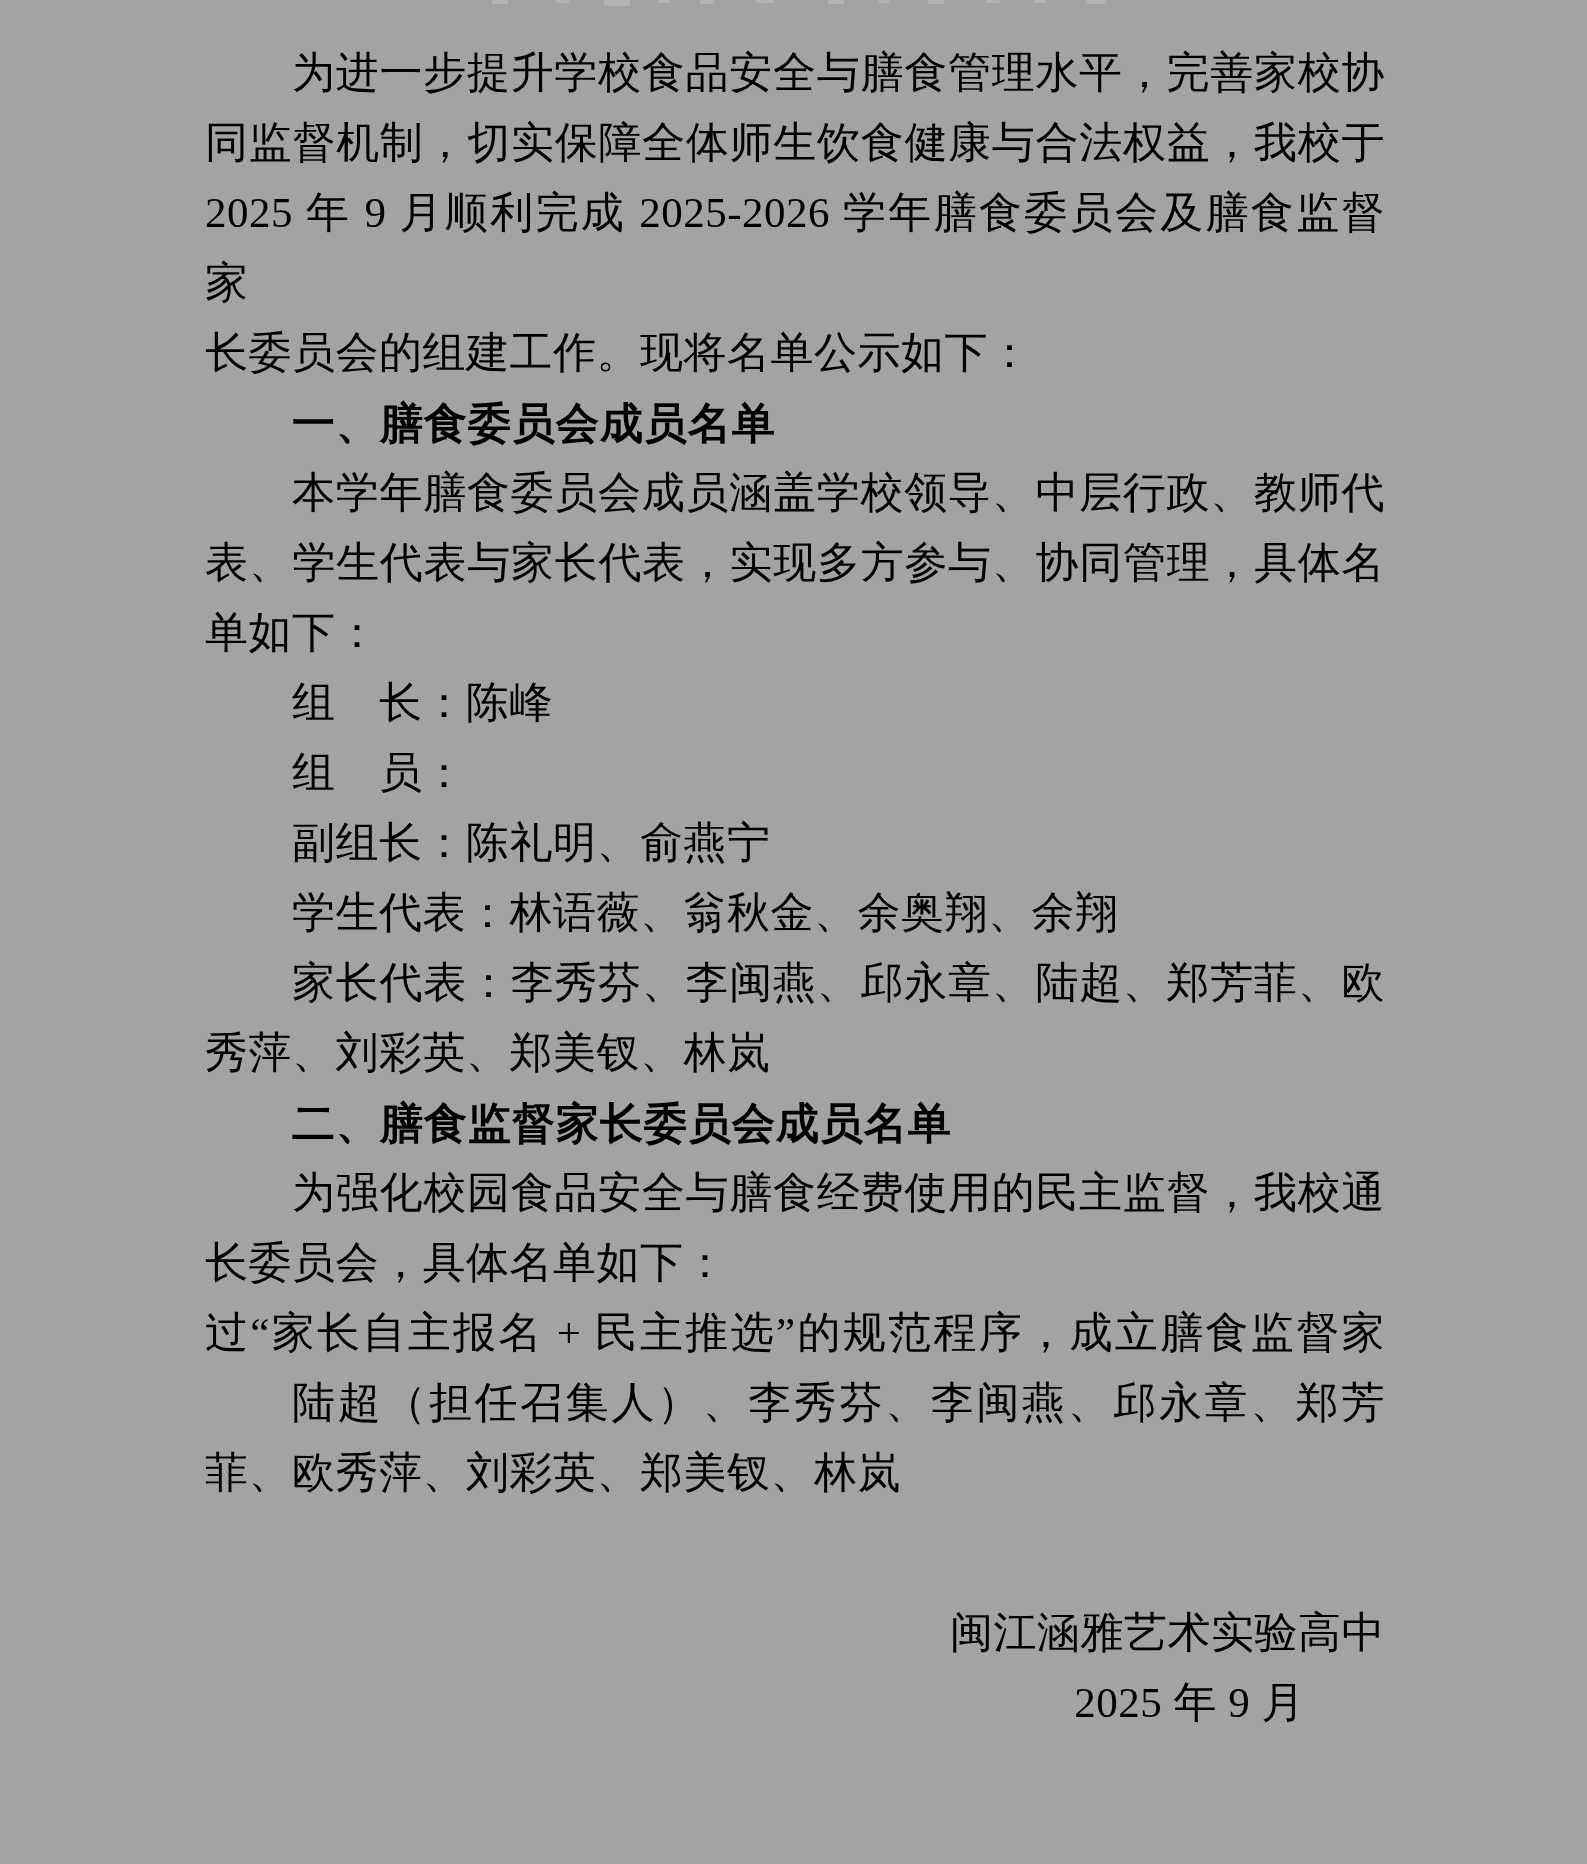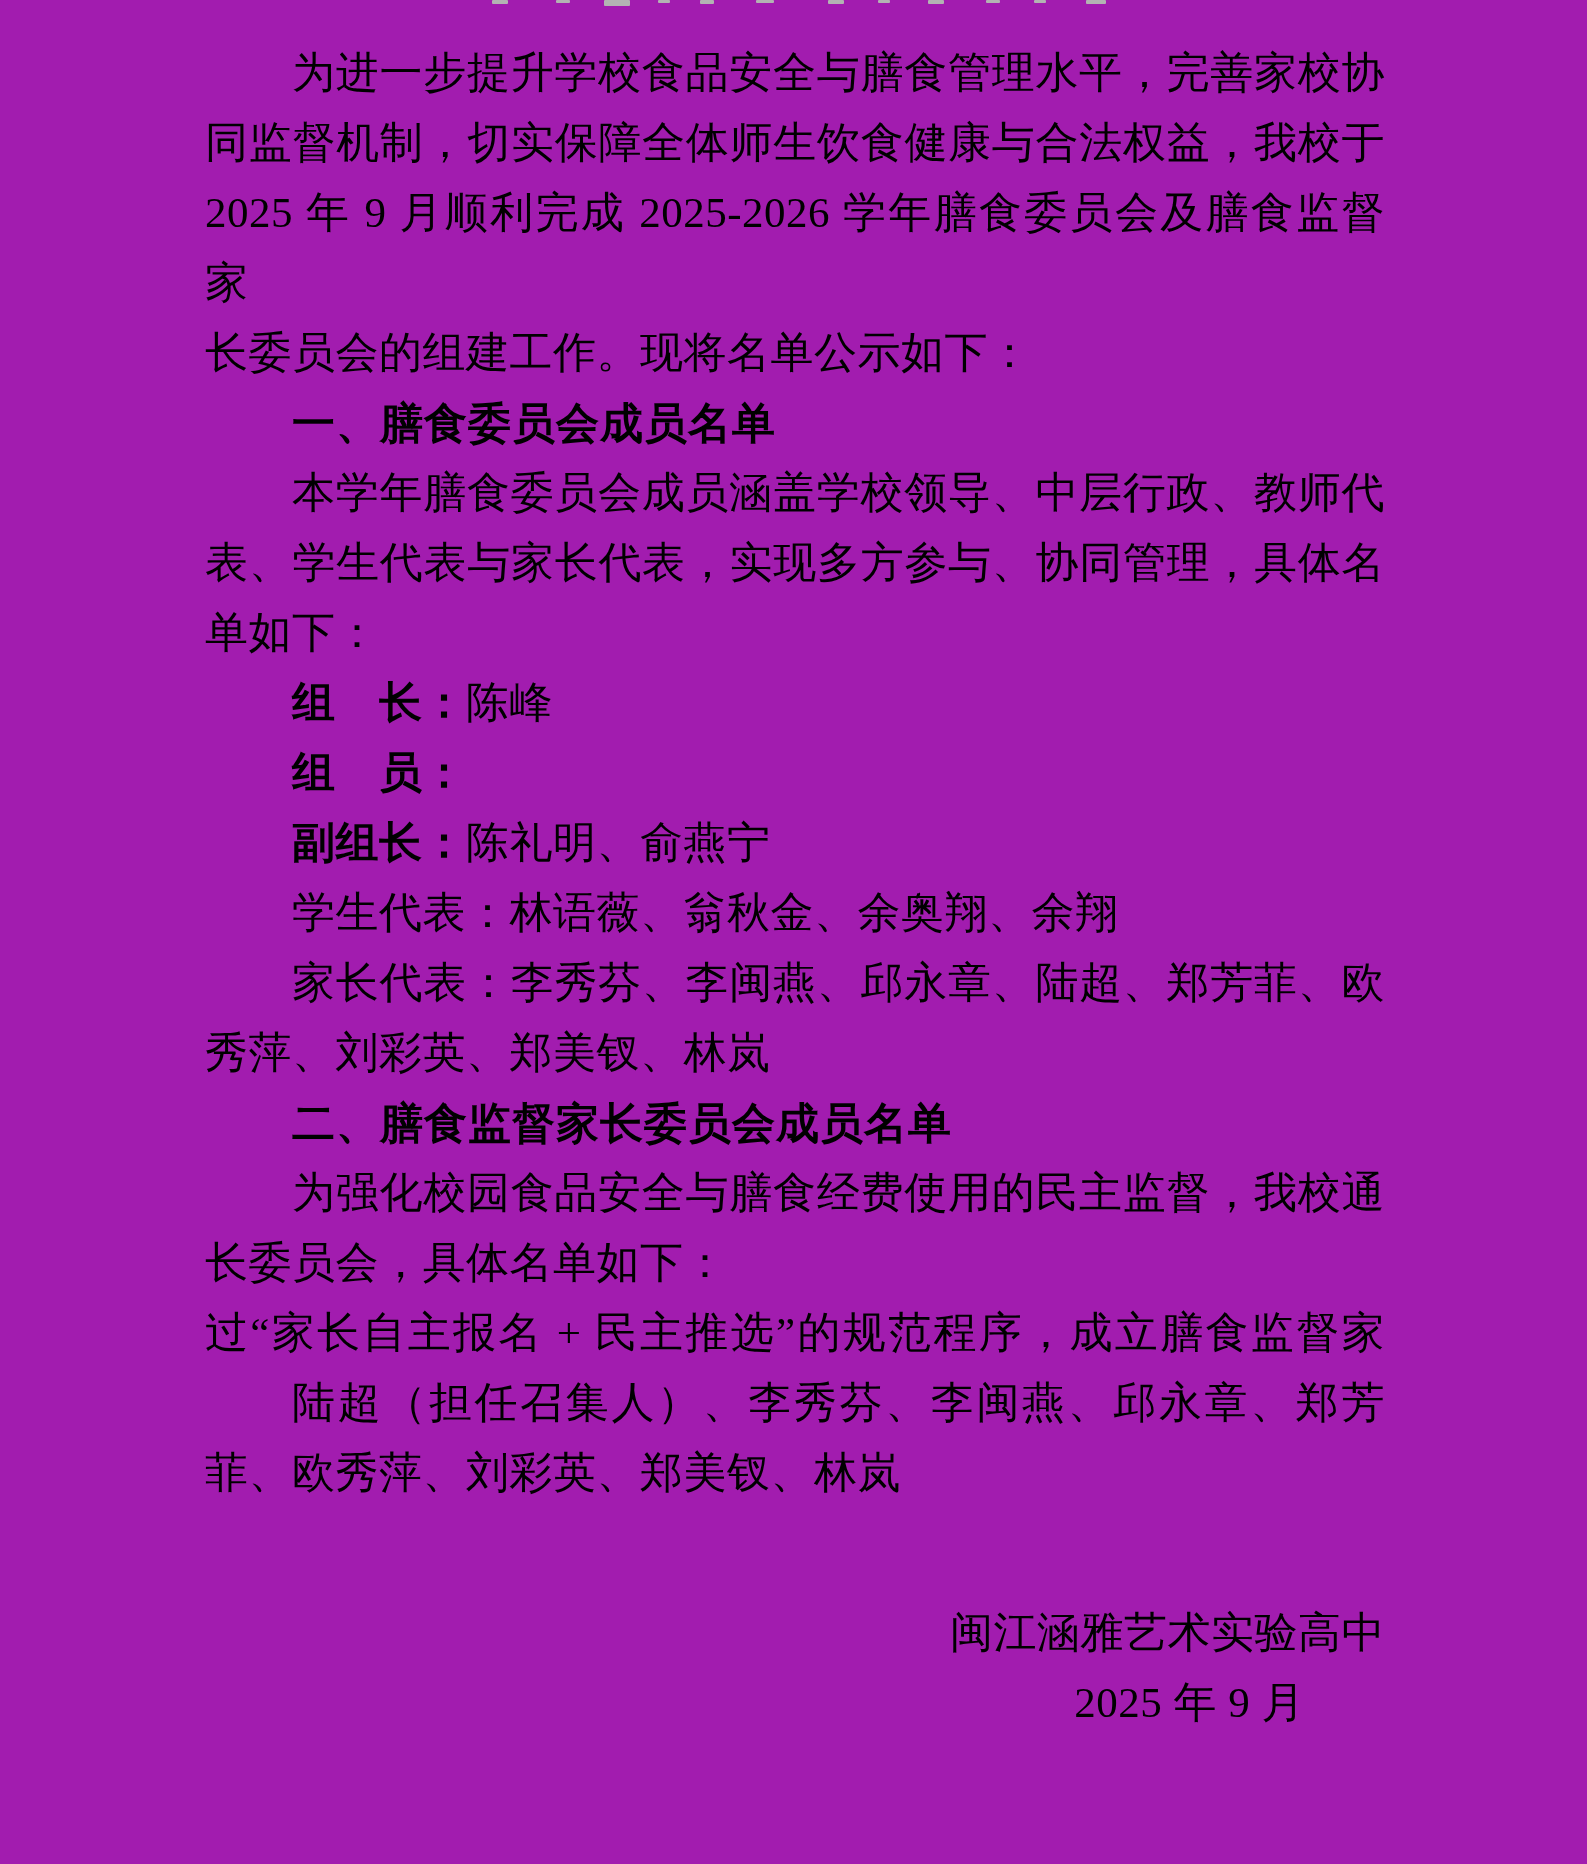--- a/index.html
+++ b/index.html
@@ -1,21 +1,21 @@
 <!DOCTYPE html>
 <html lang="zh"><head>
 <meta charset="utf-8">
 <style>
   * { margin: 0; padding: 0; box-sizing: border-box; }
   html, body { background: #ffffff; }
   .page {
     position: relative;
     width: 1587px;
     height: 1864px;
-    background: #a21caf;
+    background: #a3a3a3;
     overflow: hidden;
     font-family: "Liberation Serif", serif;
     color: #000000;
   }
   
   .clipped-title { position: absolute; top: 0; left: 0; width: 100%; height: 10px; }
   .clipped-title i {
     position: absolute; top: 0; display: block;
     background: #b3b3b3; border-radius: 1px;
   }
@@ -29,21 +29,21 @@
     letter-spacing: 0.5px;
   }
   .line { white-space: nowrap; }
   .line.full { text-align: justify; text-align-last: justify; white-space: normal; }
   .line.indent { text-indent: 87px; }
   .line.heading {
     font-family: "Liberation Sans", sans-serif;
     font-weight: bold;
     letter-spacing: 1px;
   }
-  .role-label.bold { font-weight: bold; text-align: center; }
+  .role-label.bold { font-weight: normal; text-align: center; }
   .sig-block { margin-top: 90px; }
   .line.right { text-align: right; }
   .line.date { padding-right: 80px; }
 </style>
 </head>
 <body>
 
 <div class="page">
 
   <div class="clipped-title">

